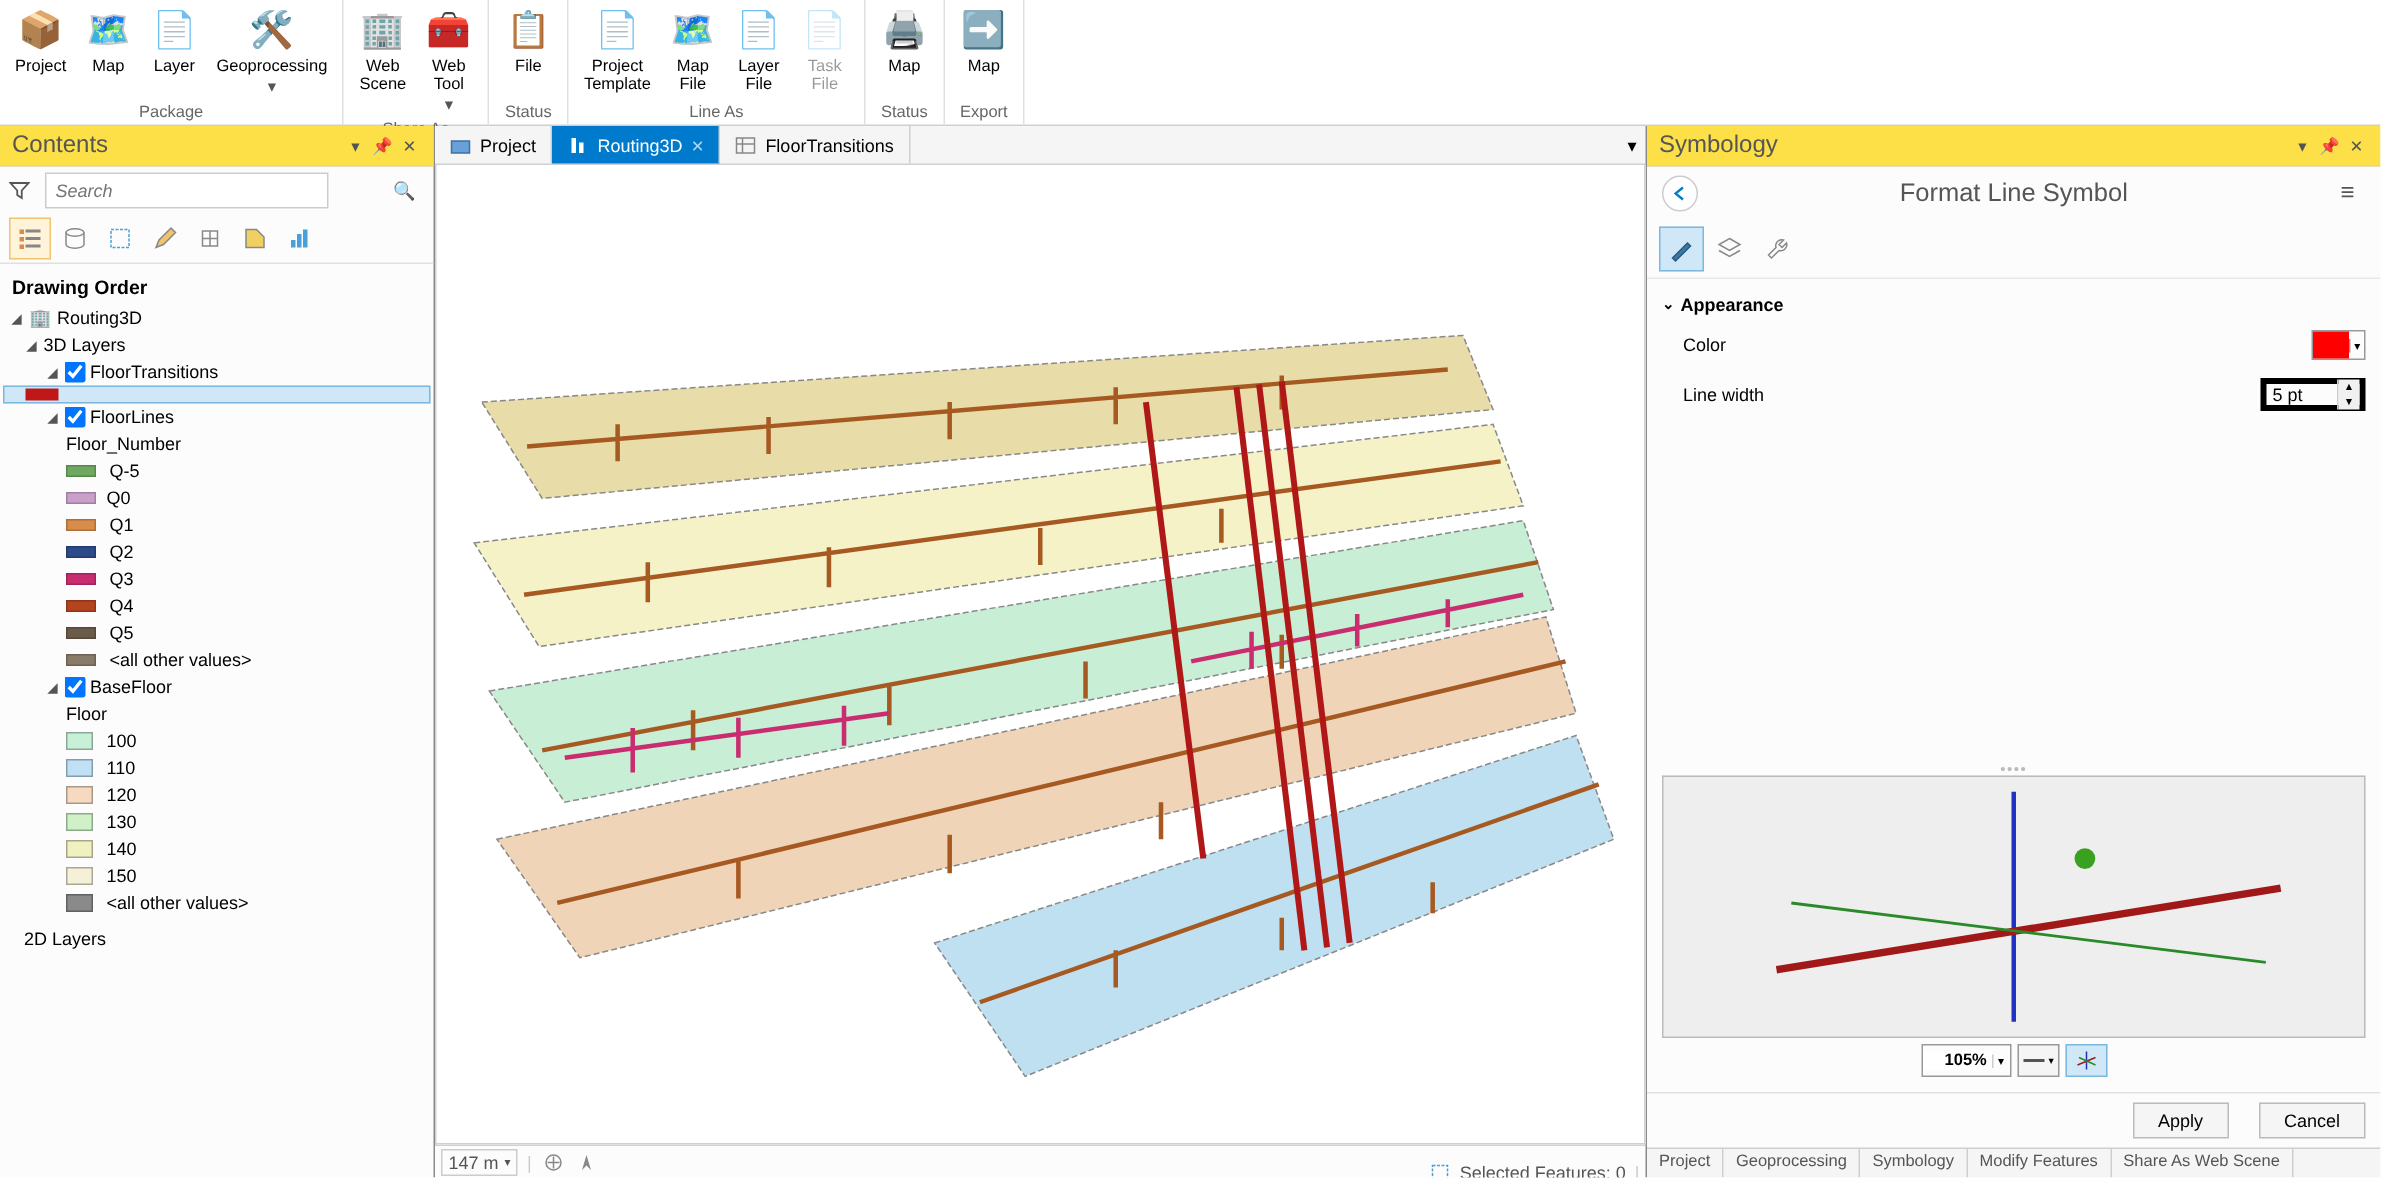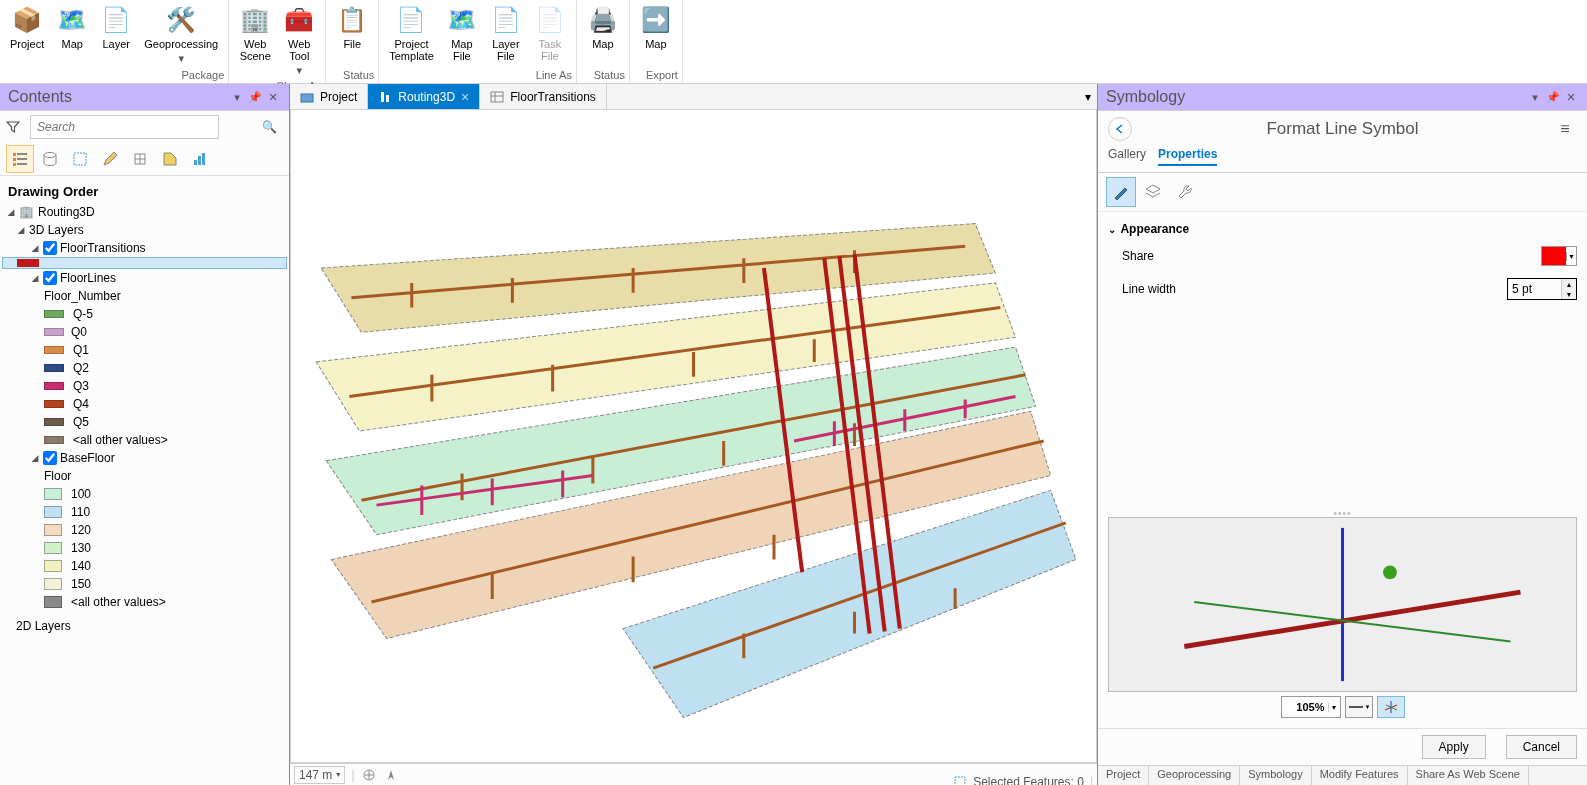--- a/index.html
+++ b/index.html
@@ -5,30 +5,30 @@
 * { box-sizing: border-box; margin: 0; padding: 0; font-family: 'Segoe UI', Tahoma, sans-serif; font-size: 12px; }
 body { background: #fff; width: 1587px; height: 785px; overflow: hidden; display: flex; flex-direction: column; }
 
 
 .ribbon { height: 84px; background: #fff; border-bottom: 1px solid #d0d0d0; display: flex; }
 .ribbon-group { display: flex; flex-direction: column; border-right: 1px solid #e0e0e0; padding: 2px 4px 0; }
 .ribbon-items { display: flex; flex: 1; align-items: flex-start; }
 .ribbon-item { display: flex; flex-direction: column; align-items: center; padding: 2px 6px; cursor: pointer; min-width: 40px; }
 .ribbon-icon { width: 32px; height: 32px; display: flex; align-items: center; justify-content: center; font-size: 24px; }
 .ribbon-item span { font-size: 11px; text-align: center; line-height: 1.1; margin-top: 2px; }
-.ribbon-group-label { text-align: right; font-size: 11px; color: #666; padding: 2px 0; }
+.ribbon-group-label { text-align: center; font-size: 11px; color: #666; padding: 2px 0; }
 .dropdown-arrow { font-size: 8px; color: #555; }
 .disabled { opacity: 0.4; pointer-events: none; }
 
 
 .main { flex: 1; display: flex; min-height: 0; }
 
 
 .contents { width: 290px; border-right: 1px solid #8a8a8a; display: flex; flex-direction: column; background: #fcfcfc; }
-.panel-header { display: flex; align-items: center; justify-content: space-between; padding: 4px 8px; border-bottom: 1px solid #d0d0d0; background: #c4b5fd; }
+.panel-header { display: flex; align-items: center; justify-content: space-between; padding: 4px 8px; border-bottom: 1px solid #d0d0d0; background: #fde047; }
 .panel-title { font-size: 16px; color: #555; }
 .panel-controls { display: flex; gap: 2px; }
 .panel-btn { width: 16px; height: 16px; background: none; border: none; cursor: pointer; font-size: 11px; color: #555; display: flex; align-items: center; justify-content: center; }
 
 .search-row { display: flex; align-items: center; padding: 4px 6px; gap: 4px; }
 .filter-btn { width: 20px; height: 22px; background: none; border: none; cursor: pointer; }
 .search-input { flex: 1; height: 24px; border: 1px solid #ccc; padding: 0 24px 0 6px; font-style: italic; color: #888; }
 .search-wrap { flex: 1; position: relative; }
 .search-icon { position: absolute; right: 6px; top: 50%; transform: translateY(-50%); color: #888; }
 
@@ -81,21 +81,21 @@
 .sym-tool { width: 30px; height: 30px; border: 1px solid transparent; background: none; cursor: pointer; display: flex; align-items: center; justify-content: center; font-size: 16px; }
 .sym-tool.active { background: #d0e7f7; border: 1px solid #7ab8e0; }
 
 .sym-body { flex: 1; padding: 6px 10px; overflow-y: auto; }
 .section-hdr { display: flex; align-items: center; gap: 4px; font-weight: 600; font-size: 13px; padding: 4px 0; cursor: pointer; }
 .prop-row { display: flex; align-items: center; padding: 6px 0 6px 14px; }
 .prop-label { flex: 1; font-size: 12px; }
 .color-picker { width: 36px; height: 20px; border: 1px solid #999; display: flex; align-items: center; cursor: pointer; }
 .color-sw { flex: 1; height: 100%; }
 .color-dd { width: 10px; text-align: center; font-size: 8px; border-left: 1px solid #999; }
-.spin-input { width: 70px; height: 22px; border: 1px solid #000000; display: flex; align-items: center; }
+.spin-input { width: 70px; height: 22px; border: 4px solid #000000; display: flex; align-items: center; }
 .spin-input input { flex: 1; border: none; padding: 0 4px; font-size: 12px; width: 40px; outline: none; background: transparent;}
 .spin-btns { display: flex; flex-direction: column; border-left: 1px solid #ccc; }
 .spin-btns button { width: 14px; height: 10px; border: none; background: #f0f0f0; font-size: 7px; cursor: pointer; padding:0; line-height: 1;}
 
 .preview-wrap { padding: 6px 10px; }
 .preview-grip { height: 8px; display:flex; align-items:center; justify-content:center; color:#bbb; font-size: 10px; letter-spacing: 1px;}
 .preview-box { border: 1px solid #bbb; height: 175px; background: #eee; position: relative; overflow: hidden; }
 
 .preview-ctrl { display: flex; justify-content: center; gap: 4px; padding: 4px 0; align-items: center; }
 .pv-input { width: 60px; height: 22px; border: 1px solid #999; display: flex; align-items: center; }
@@ -480,24 +480,20 @@
     <div class="sym-header2">
       <button class="back-btn">
         <svg width="14" height="14">
             <path d="M9 3L4 7l5 4" fill="none" stroke="#007acc" stroke-width="1.5"></path>
           </svg>
       </button>
       <span class="sym-title2">Format Line Symbol</span>
       <button class="menu-btn">≡</button>
     </div>
 
-    <div class="sym-tabs">
-      <span class="sym-tab">Gallery</span>
-      <span class="sym-tab active">Properties</span>
-    </div>
 
     <div class="sym-tools">
       <button class="sym-tool active">
           <svg width="20" height="20">
             <path d="M4 16l10-10 2 2-10 10z" fill="#3b7ba8" stroke="#2a5a80"></path>
           </svg>
         </button>
       <button class="sym-tool">
           <svg width="20" height="20">
             <path d="M10 3l7 4-7 4-7-4z M3 11l7 4 7-4" fill="none" stroke="#888"></path>
@@ -509,21 +505,21 @@
           </svg>
         </button>
     </div>
 
     <div class="sym-body">
       <div class="section-hdr">
         <span style="font-size:10px">⌄</span>
         <span>Appearance</span>
       </div>
       <div class="prop-row">
-        <span class="prop-label">Share</span>
+        <span class="prop-label">Color</span>
         <div class="color-picker">
           <div class="color-sw" style="background:#ff0000"></div>
           <div class="color-dd">▾</div>
         </div>
       </div>
       <div class="prop-row">
         <span class="prop-label">Line width</span>
         <div class="spin-input">
           <input value="5 pt" style="">
           <div class="spin-btns">

